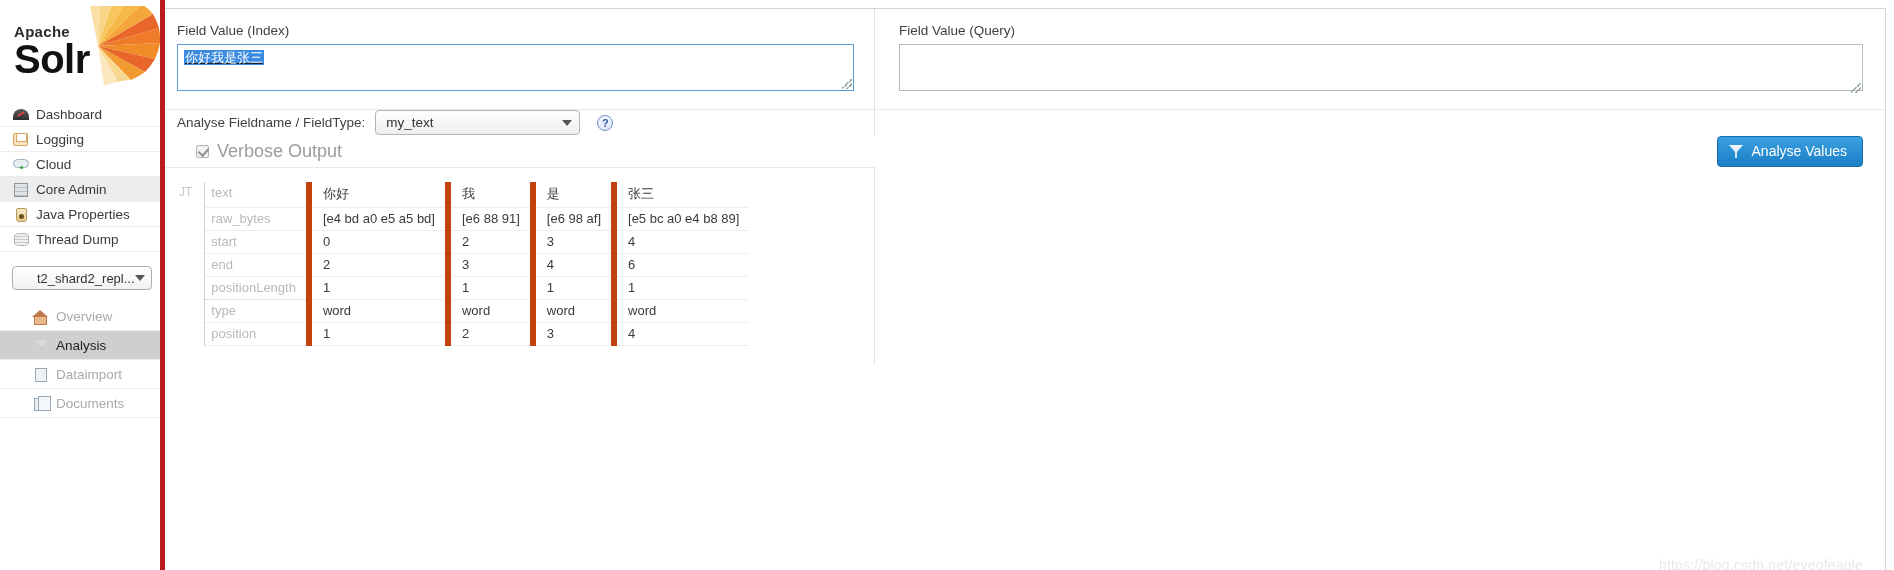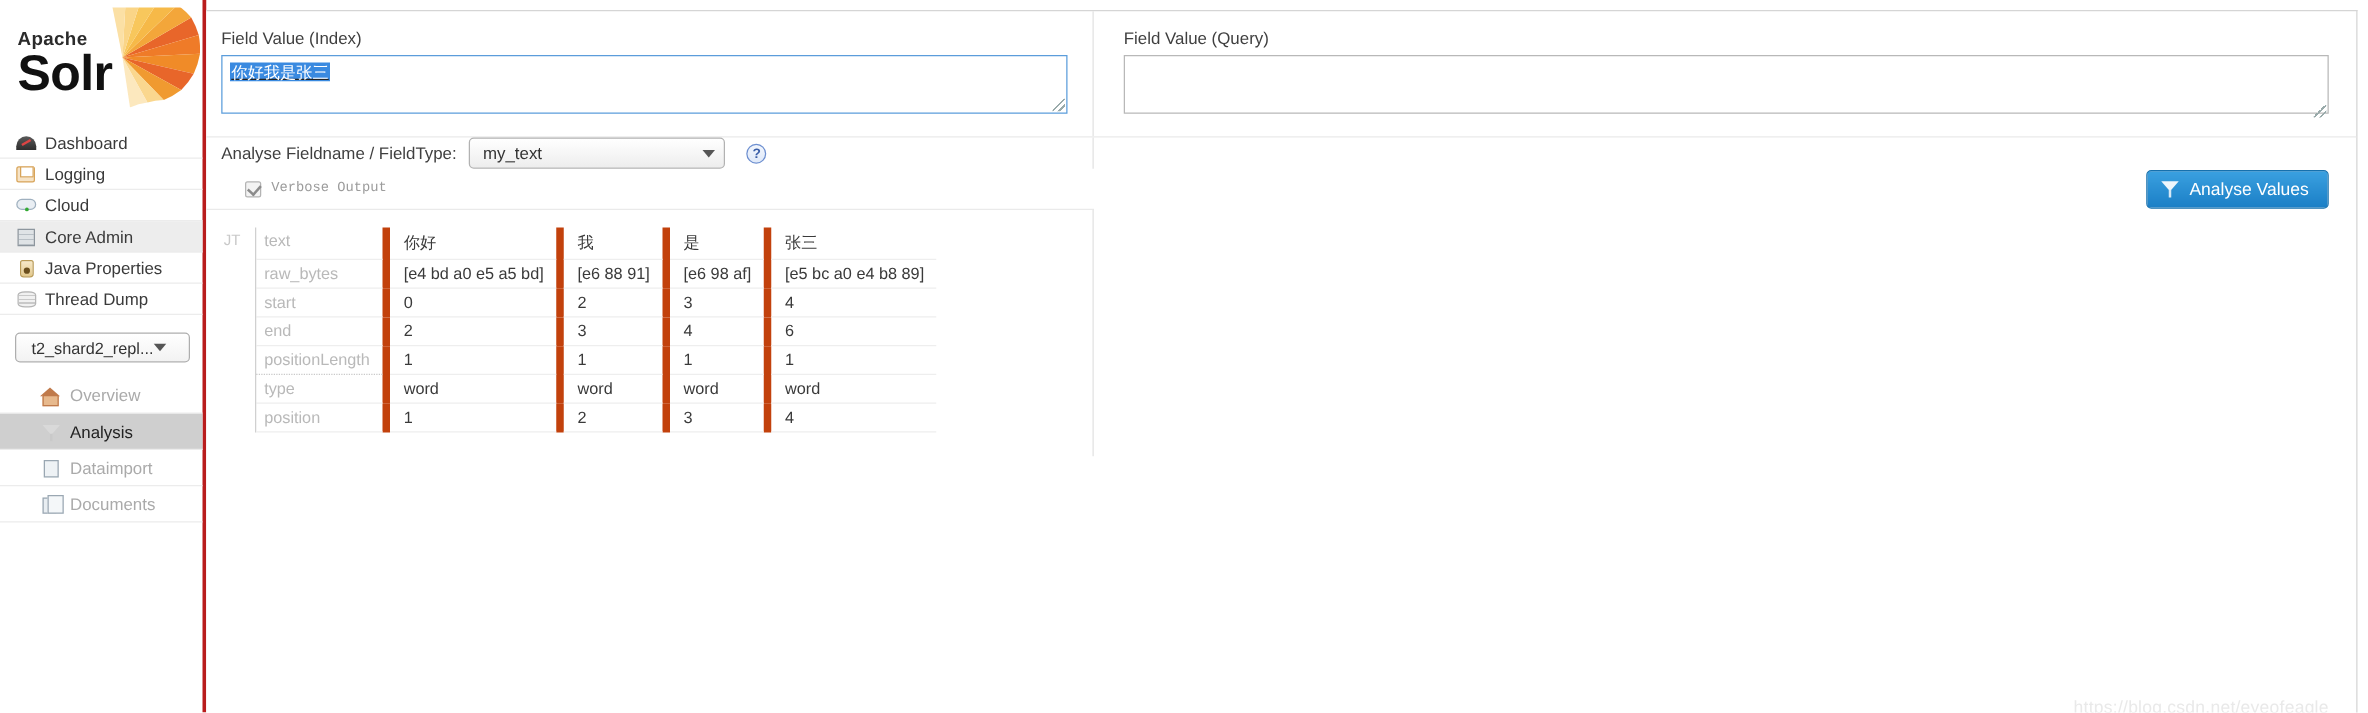--- a/index.html
+++ b/index.html
@@ -9,21 +9,21 @@
     background: #ffffff;
     font-family: "Liberation Sans", "DejaVu Sans", sans-serif;
     overflow: hidden;
   }
   #app { position: relative; width: 1894px; height: 570px; display: flex; }
 
   
   .sidebar {
     width: 165px; height: 570px;
     background: #ffffff;
-    border-right: 3px solid #b91c1c;
+    border-right: 5px solid #b91c1c;
     position: relative; flex: 0 0 165px;
   }
   .logo-wrap {
     height: 100px; position: relative;
     padding: 8px 0 0 10px;
   }
   .logo-text { position: absolute; left: 14px; top: 24px; }
   .logo-apache {
     font-size: 15px; font-weight: bold; color: #2b2b2b;
     letter-spacing: 0.3px; line-height: 15px;
@@ -43,21 +43,21 @@
   }
   .nav-item.sel { background: #ededed; }
   .nav-item .ico { width: 22px; height: 16px; display:inline-block; position: relative; flex:0 0 22px;}
   .nav-label { margin-left: 2px; }
 
   .core-select-wrap { padding: 14px 10px 0 12px; }
   .core-select {
     width: 140px; height: 24px; border: 1px solid #aeaeae; border-radius: 4px;
     background: linear-gradient(#ffffff, #f2f2f2);
     font-size: 13px; color: #333; display: flex; align-items: center;
-    padding: 0 6px 0 0; justify-content: center; cursor: pointer;
+    padding: 0 6px 0 24px; justify-content: space-between; cursor: pointer;
   }
   .caret-dn {
     width:0;height:0;border-left:5px solid transparent;border-right:5px solid transparent;
     border-top:6px solid #555;
   }
   .nav-sub { margin-top: 12px; }
   .nav-sub .nav-item {
     padding-left: 32px; color: #aaaaaa; height: 29px; font-size: 13.5px;
     border-bottom: 1px solid #ececec; border-top: none;
   }
@@ -139,21 +139,21 @@
   }
   .verbose { display: flex; align-items: center; margin-left: 7px; }
   .cbox {
     width: 13px; height: 13px; border: 1px solid #b4b4b4; background: #f3f3f3;
     position: relative; border-radius: 2px; margin-right: 8px;
   }
   .cbox:after {
     content:""; position:absolute; left:3px; top:0px; width:5px; height:8px;
     border: solid #8b8b8b; border-width: 0 2px 2px 0; transform: rotate(42deg);
   }
-  .verbose-lbl { font-size: 11px; color: #9c9c9c; font-family: Liberation Mono, monospace; }
+  .verbose-lbl { font-size: 18px; color: #9c9c9c; }
   .btn-analyse {
     margin-left: auto; background: linear-gradient(#3aa0e0,#1b7fc6);
     border: 1px solid #1670ad; border-radius: 4px; color: #fff;
     height: 31px; padding: 0 15px 0 11px; font-size: 14px;
     display: flex; align-items: center; cursor: pointer;
   }
   .btn-funnel {
     width: 14px; height: 14px; position: relative; margin-right: 9px;
   }
   .btn-funnel:before{content:"";position:absolute;border-left:7px solid transparent;border-right:7px solid transparent;border-top:8px solid #eef6fc;top:1px;left:0;}

